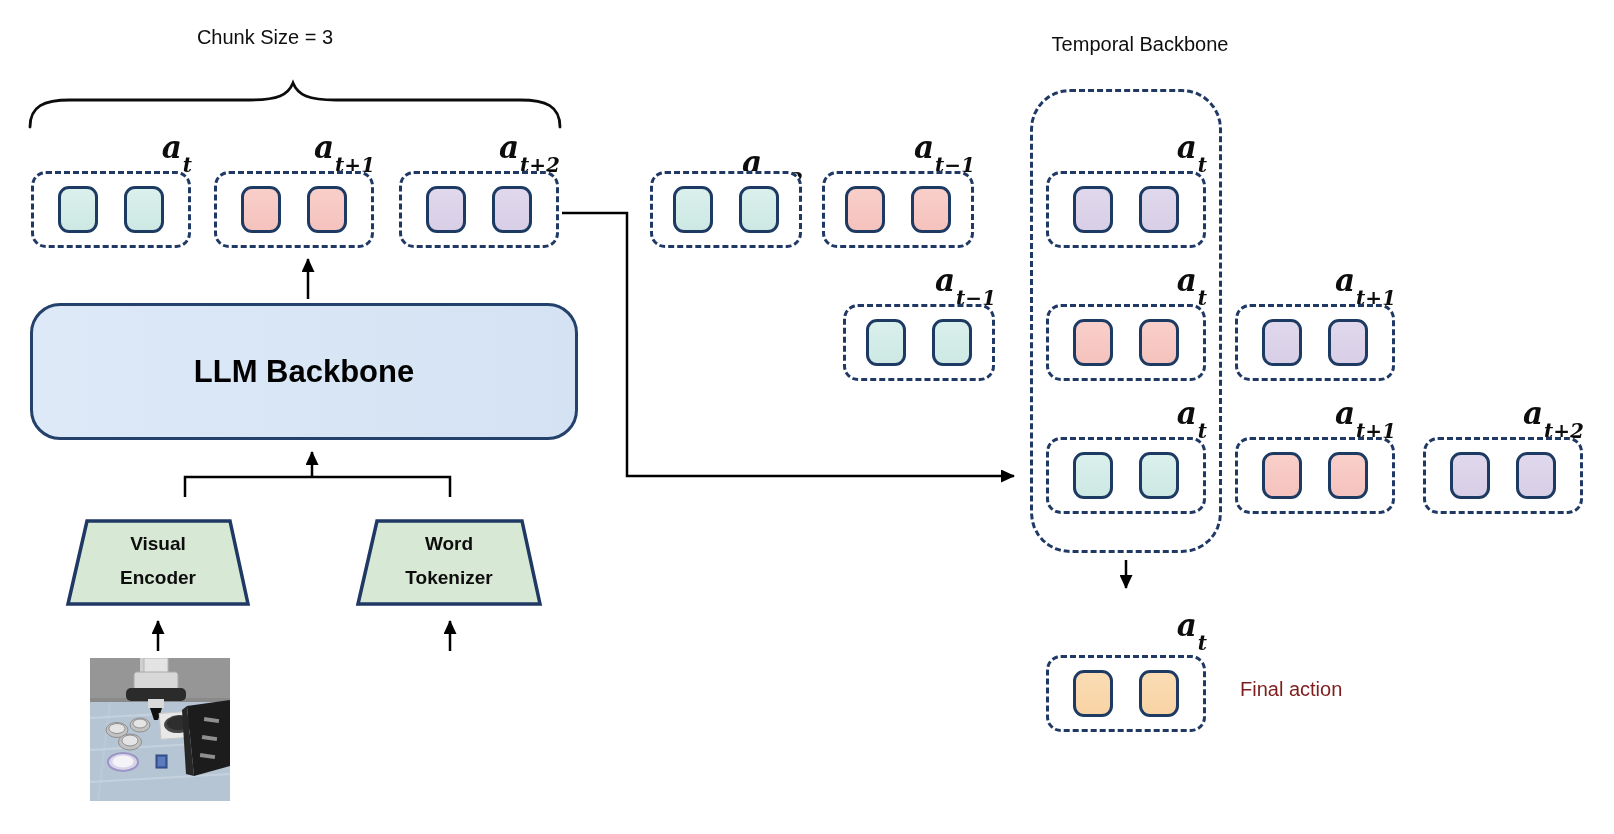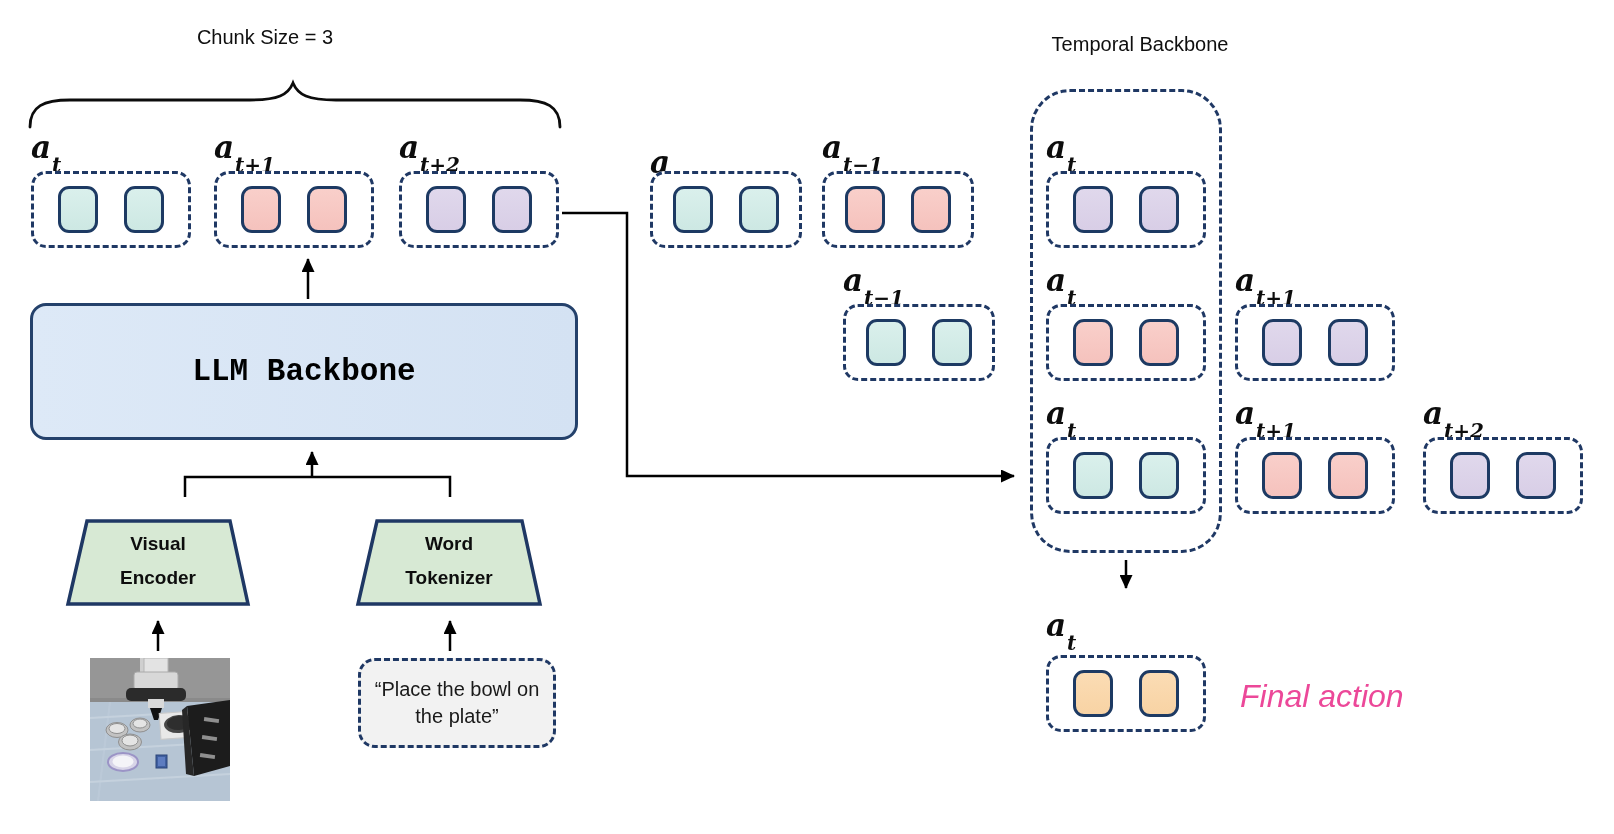--- a/index.html
+++ b/index.html
@@ -3,50 +3,50 @@
 <meta charset="utf-8">
 <style>
   html,body{margin:0;padding:0;background:#fff;}
   #canvas{position:relative;width:1614px;height:834px;background:#ffffff;overflow:hidden;
           font-family:"Liberation Sans",sans-serif;color:#111;}
   .abs{position:absolute;}
   svg.overlay{position:absolute;left:0;top:0;pointer-events:none;}
   
   .sec-title{position:absolute;font-size:20px;font-weight:400;color:#0f0f0f;text-align:center;}
   
-  .mlabel{position:absolute;height:42px;line-height:42px;text-align:left;
+  .mlabel{position:absolute;height:42px;line-height:42px;text-align:right;
           font-family:"DejaVu Serif",serif;font-weight:bold;font-style:italic;font-size:31px;color:#0d0d0d;}
   .mlabel sub{font-size:20px;line-height:1;position:relative;top:7px;left:1px;}
   
   .chunk{position:absolute;box-sizing:border-box;width:160px;height:77px;
          border:3.5px dashed #1f3864;border-radius:15px;background:#fff;
          display:flex;align-items:center;justify-content:center;gap:26px;}
   .chunk.narrow{width:152px;}
   .sq{width:40px;height:47px;box-sizing:border-box;border:3px solid #1d3a63;border-radius:11px;}
   .sq.teal  {background:linear-gradient(180deg,#daf0ec,#cde8e3);}
   .sq.pink  {background:linear-gradient(180deg,#f9cfca,#f5c2bd);}
   .sq.purple{background:linear-gradient(180deg,#e0d8ec,#d8cee6);}
   .sq.orange{background:linear-gradient(180deg,#fbdcb4,#f8d3a4);}
   
   .llm{position:absolute;left:30px;top:303px;width:548px;height:137px;box-sizing:border-box;
-       border:3.5px solid #24416b;border-radius:16px;
+       border:3.5px solid #24416b;border-radius:30px;
        background:linear-gradient(90deg,#dde9f7,#d4e2f3);
        display:flex;align-items:center;justify-content:center;
-       font-size:31px;font-weight:bold;color:#000;font-family:Liberation Mono, monospace;}
+       font-size:31px;font-weight:bold;color:#000;}
   
   .trap-label{position:absolute;width:190px;text-align:center;font-weight:bold;font-size:19px;color:#0d0d0d;line-height:34px;}
   
   .quote{position:absolute;left:358px;top:658px;width:198px;height:90px;box-sizing:border-box;
          border:3.5px dashed #1f3864;border-radius:17px;background:#f2f2f2;
          display:flex;flex-direction:column;align-items:center;justify-content:center;
          font-size:20px;line-height:27px;color:#1a1a1a;text-align:center;}
   
   .tall{position:absolute;left:1030px;top:89px;width:192px;height:464px;box-sizing:border-box;
         border:3px dashed #1f3864;border-radius:40px;}
-  .caption{position:absolute;font-size:32px;color:#ec4899;font-style:italic;}
+  .caption{position:absolute;font-size:20px;color:#7f1d1d;}
 </style>
 </head>
 <body>
 
 <div id="canvas">
 
   <svg class="overlay" width="1614" height="834" viewBox="0 0 1614 834">
     <defs>
       <marker id="arr" markerUnits="userSpaceOnUse" markerWidth="15" markerHeight="13" refX="13" refY="6.5" orient="auto">
         <path d="M0,0 L14,6.5 L0,13 z" fill="#000"></path>
@@ -145,24 +145,20 @@
         <ellipse cx="40" cy="82.5" rx="8" ry="5.5" fill="#e4e4e4"></ellipse>
     </g>
 
     <ellipse cx="33" cy="104" rx="15" ry="9" fill="#d8d5e8" stroke="#9b94c6" stroke-width="2"></ellipse>
     <ellipse cx="33" cy="103.5" rx="10.5" ry="6" fill="#f4f4f8"></ellipse>
 
     <rect x="66" y="97" width="11" height="13" fill="#3f5fa0" stroke="#2a4479"></rect>
     <rect x="68" y="99" width="7" height="9" fill="#5d7cc0"></rect>
   </svg>
 
-  <div class="quote">
-    <div>“Place the bowl on</div>
-    <div>the plate”</div>
-  </div>
 
   <div class="sec-title" style="left:960px;top:33px;width:360px">Temporal Backbone</div>
 
   <div class="tall"></div>
 
   <div class="mlabel" style="left:650px;top:141px;width:152px"><span>a</span><sub>t−2</sub></div>
   <div class="mlabel" style="left:822px;top:126px;width:152px"><span>a</span><sub>t−1</sub></div>
   <div class="mlabel" style="left:1046px;top:126px;width:160px"><span>a</span><sub>t</sub></div>
   <div class="chunk narrow" style="left:650px;top:171px">
     <span class="sq teal"></span>

